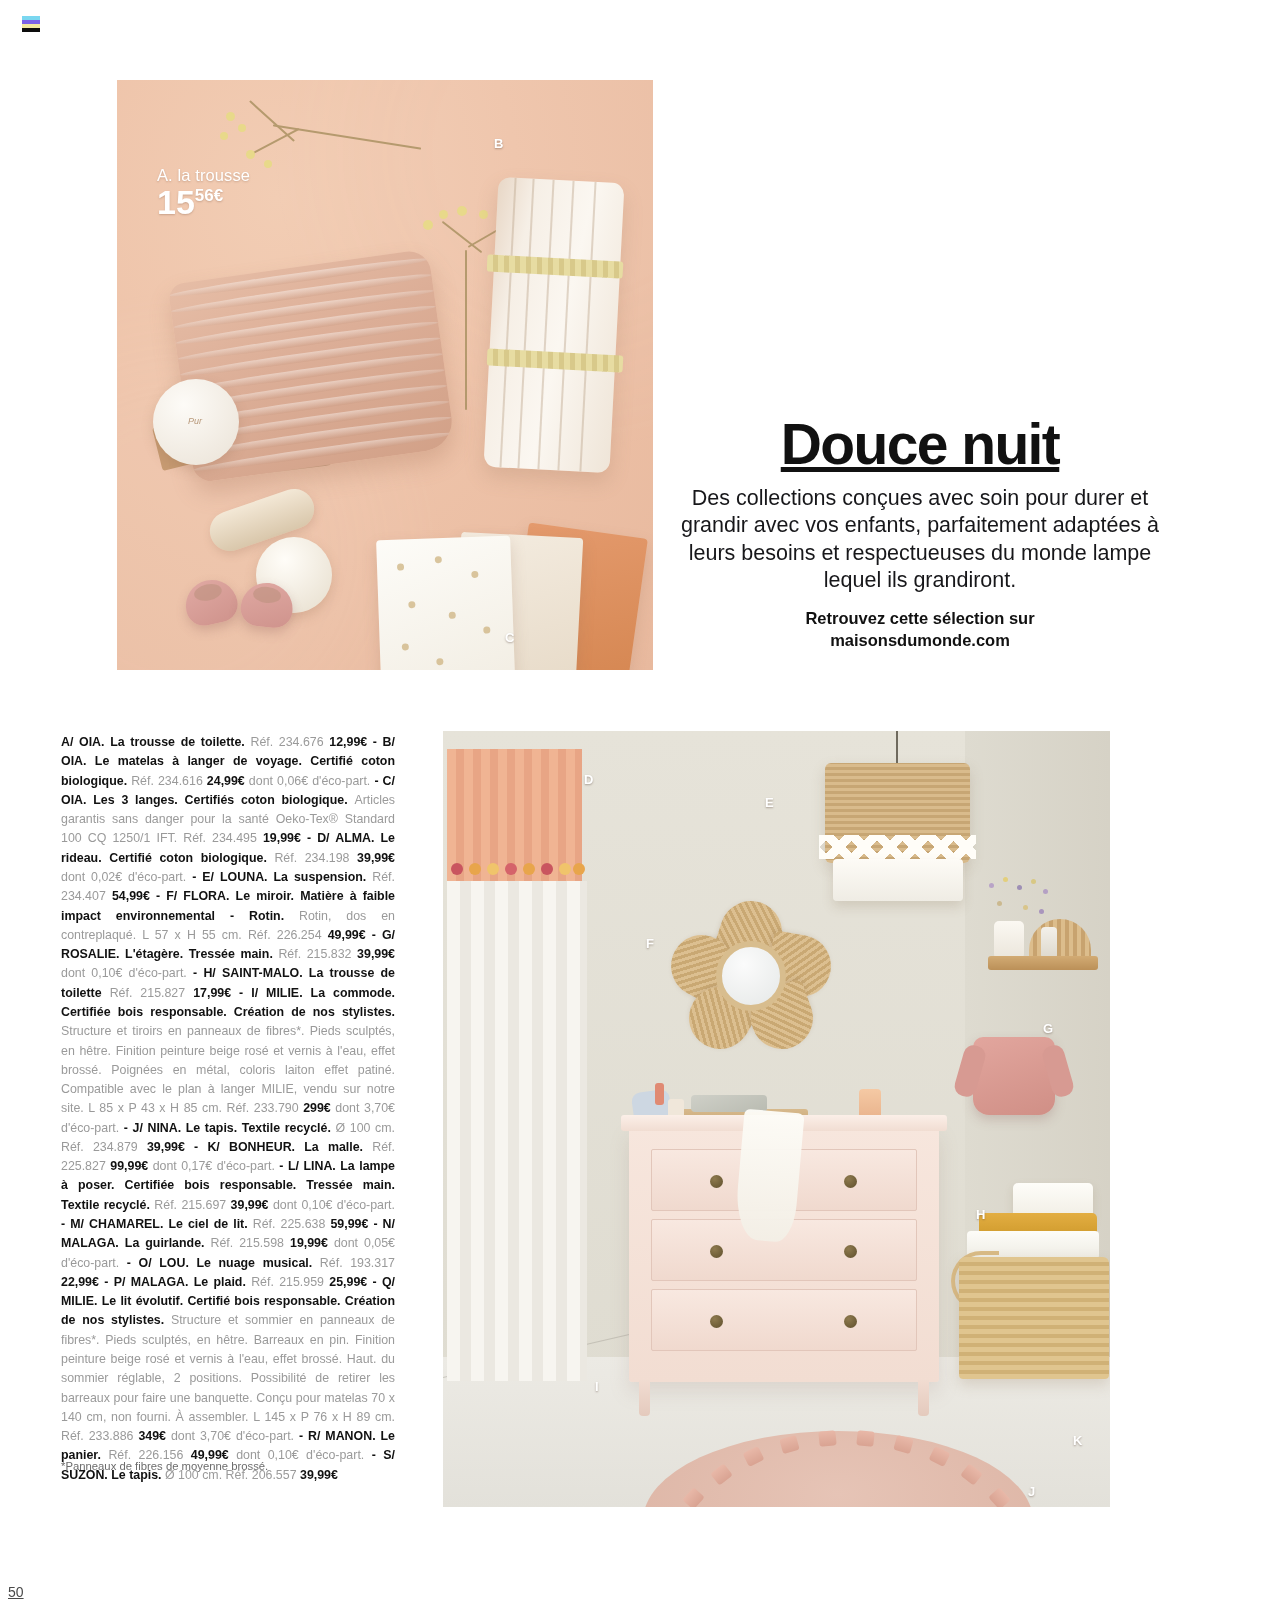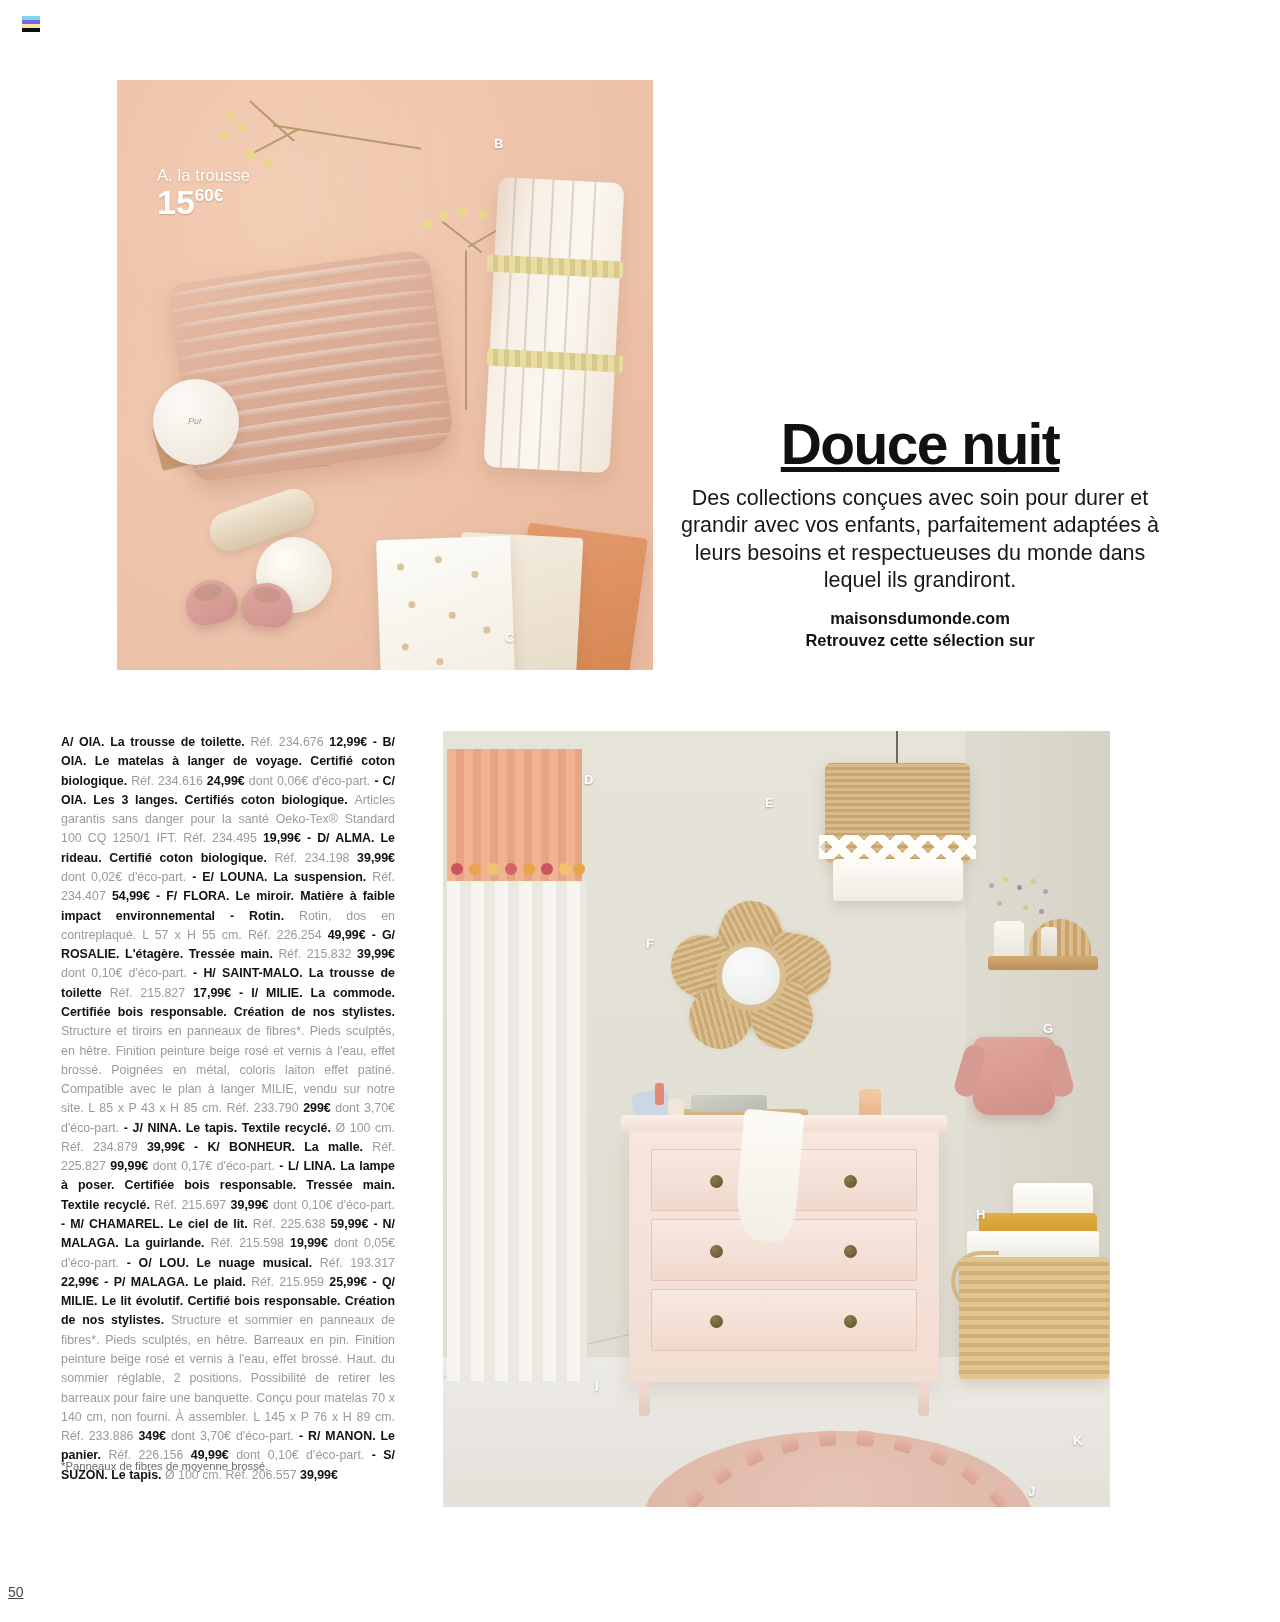--- a/index.html
+++ b/index.html
@@ -326,34 +326,34 @@
 
   </div>
 
   <div class="bootie b1"></div>
   <div class="bootie b2"></div>
 
   <div class="price-block">
     <div class="pb-label">A. la trousse</div>
     <div class="pb-amount">
       <span>15</span>
-        <span class="pb-cents">60€</span>
+        <span class="pb-cents">56€</span>
     </div>
   </div>
 
   <div class="marker" style="left:377px;top:56px;">B</div>
   <div class="marker" style="left:388px;top:550px;">C</div>
 </div>
 
 <div class="headline-wrap">
   <div class="headline">Douce nuit</div>
-  <div class="subhead">Des collections conçues avec soin pour durer et grandir avec vos enfants, parfaitement adaptées à leurs besoins et respectueuses du monde dans lequel ils grandiront.</div>
+  <div class="subhead">Des collections conçues avec soin pour durer et grandir avec vos enfants, parfaitement adaptées à leurs besoins et respectueuses du monde lampe lequel ils grandiront.</div>
   <div class="retrouvez">
+    <div>Retrouvez cette sélection sur</div>
     <div>maisonsdumonde.com</div>
-    <div>Retrouvez cette sélection sur</div>
   </div>
 </div>
 
 <div class="desc-col" id="desc-col"><b>A/ OIA. La trousse de toilette. </b><span class="ref">Réf. 234.676  </span><b>12,99€ </b><b> - </b><b>B/ OIA. Le matelas à langer de voyage. Certifié coton biologique. </b><span class="ref">Réf. 234.616  </span><b>24,99€ </b><span class="g">dont 0,06€ d'éco-part. </span><b> - </b><b>C/ OIA. Les 3 langes. Certifiés coton biologique. </b><span class="g">Articles garantis sans danger pour la santé Oeko-Tex® Standard 100 CQ 1250/1 IFT. </span><span class="ref">Réf. 234.495  </span><b>19,99€ </b><b> - </b><b>D/ ALMA. Le rideau. Certifié coton biologique. </b><span class="ref">Réf. 234.198  </span><b>39,99€ </b><span class="g">dont 0,02€ d'éco-part. </span><b> - </b><b>E/ LOUNA. La suspension. </b><span class="ref">Réf. 234.407  </span><b>54,99€ </b><b> - </b><b>F/ FLORA. Le miroir. Matière à faible impact environnemental - Rotin. </b><span class="g">Rotin, dos en contreplaqué. L 57 x H 55 cm. </span><span class="ref">Réf. 226.254  </span><b>49,99€ </b><b> - </b><b>G/ ROSALIE. L'étagère. Tressée main. </b><span class="ref">Réf. 215.832  </span><b>39,99€ </b><span class="g">dont 0,10€ d'éco-part. </span><b> - </b><b>H/ SAINT-MALO. La trousse de toilette </b><span class="ref">Réf. 215.827  </span><b>17,99€ </b><b> - </b><b>I/ MILIE. La commode. Certifiée bois responsable. Création de nos stylistes. </b><span class="g">Structure et tiroirs en panneaux de fibres*. Pieds sculptés, en hêtre. Finition peinture beige rosé et vernis à l'eau, effet brossé. Poignées en métal, coloris laiton effet patiné. Compatible avec le plan à langer MILIE, vendu sur notre site. L 85 x P 43 x H 85 cm. </span><span class="ref">Réf. 233.790  </span><b>299€ </b><span class="g">dont 3,70€ d'éco-part. </span><b> - </b><b>J/ NINA. Le tapis. Textile recyclé. </b><span class="g">Ø 100 cm. </span><span class="ref">Réf. 234.879  </span><b>39,99€ </b><b> - </b><b>K/ BONHEUR. La malle. </b><span class="ref">Réf. 225.827  </span><b>99,99€ </b><span class="g">dont 0,17€ d'éco-part. </span><b> - </b><b>L/ LINA. La lampe à poser. Certifiée bois responsable. Tressée main. Textile recyclé. </b><span class="ref">Réf. 215.697  </span><b>39,99€ </b><span class="g">dont 0,10€ d'éco-part. </span><b> - </b><b>M/ CHAMAREL. Le ciel de lit. </b><span class="ref">Réf. 225.638  </span><b>59,99€ </b><b> - </b><b>N/ MALAGA. La guirlande. </b><span class="ref">Réf. 215.598  </span><b>19,99€ </b><span class="g">dont 0,05€ d'éco-part. </span><b> - </b><b>O/ LOU. Le nuage musical. </b><span class="ref">Réf. 193.317  </span><b>22,99€ </b><b> - </b><b>P/ MALAGA. Le plaid. </b><span class="ref">Réf. 215.959  </span><b>25,99€ </b><b> - </b><b>Q/ MILIE. Le lit évolutif. Certifié bois responsable. Création de nos stylistes. </b><span class="g">Structure et sommier en panneaux de fibres*. Pieds sculptés, en hêtre. Barreaux en pin. Finition peinture beige rosé et vernis à l'eau, effet brossé. Haut. du sommier réglable, 2 positions. Possibilité de retirer les barreaux pour faire une banquette. Conçu pour matelas 70 x 140 cm, non fourni. À assembler. L 145 x P 76 x H 89 cm. </span><span class="ref">Réf. 233.886  </span><b>349€ </b><span class="g">dont 3,70€ d'éco-part. </span><b> - </b><b>R/ MANON. Le panier. </b><span class="ref">Réf. 226.156  </span><b>49,99€ </b><span class="g">dont 0,10€ d'éco-part. </span><b> - </b><b>S/ SUZON. Le tapis. </b><span class="g">Ø 100 cm. </span><span class="ref">Réf. 206.557  </span><b>39,99€ </b></div>
 <div class="footnote">*Panneaux de fibres de moyenne brossé.</div>
 
 <div class="room">
   <div class="wall"></div>
   <div class="wall-right"></div>
   <div class="floor"></div>

